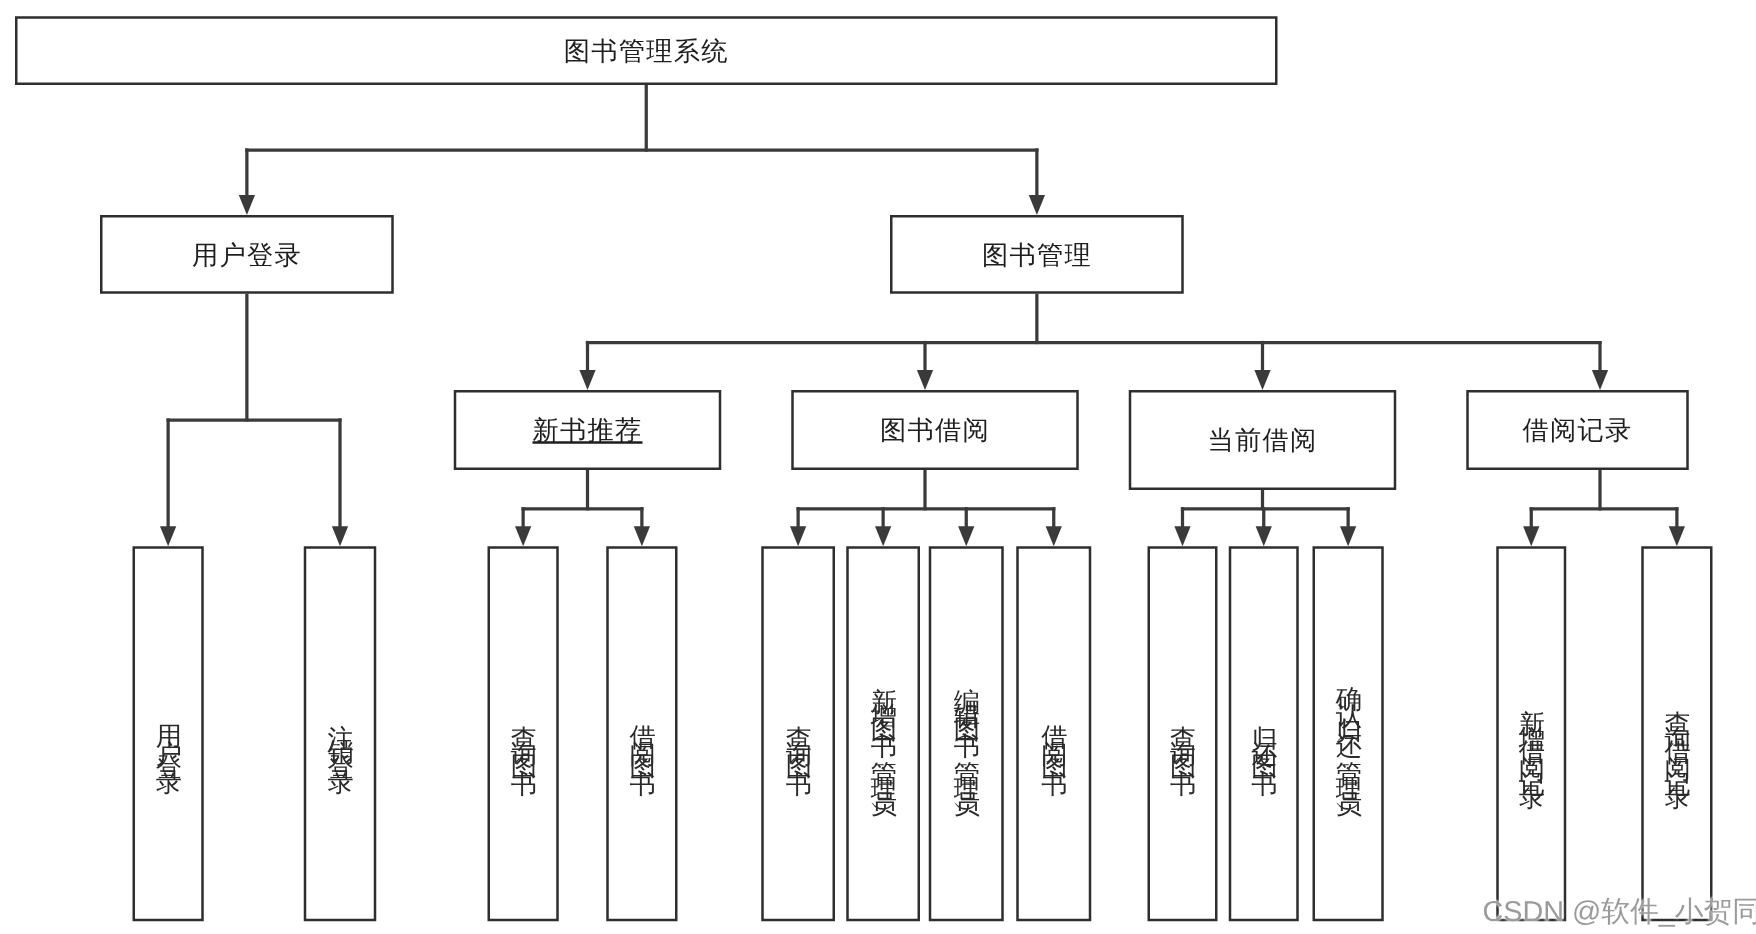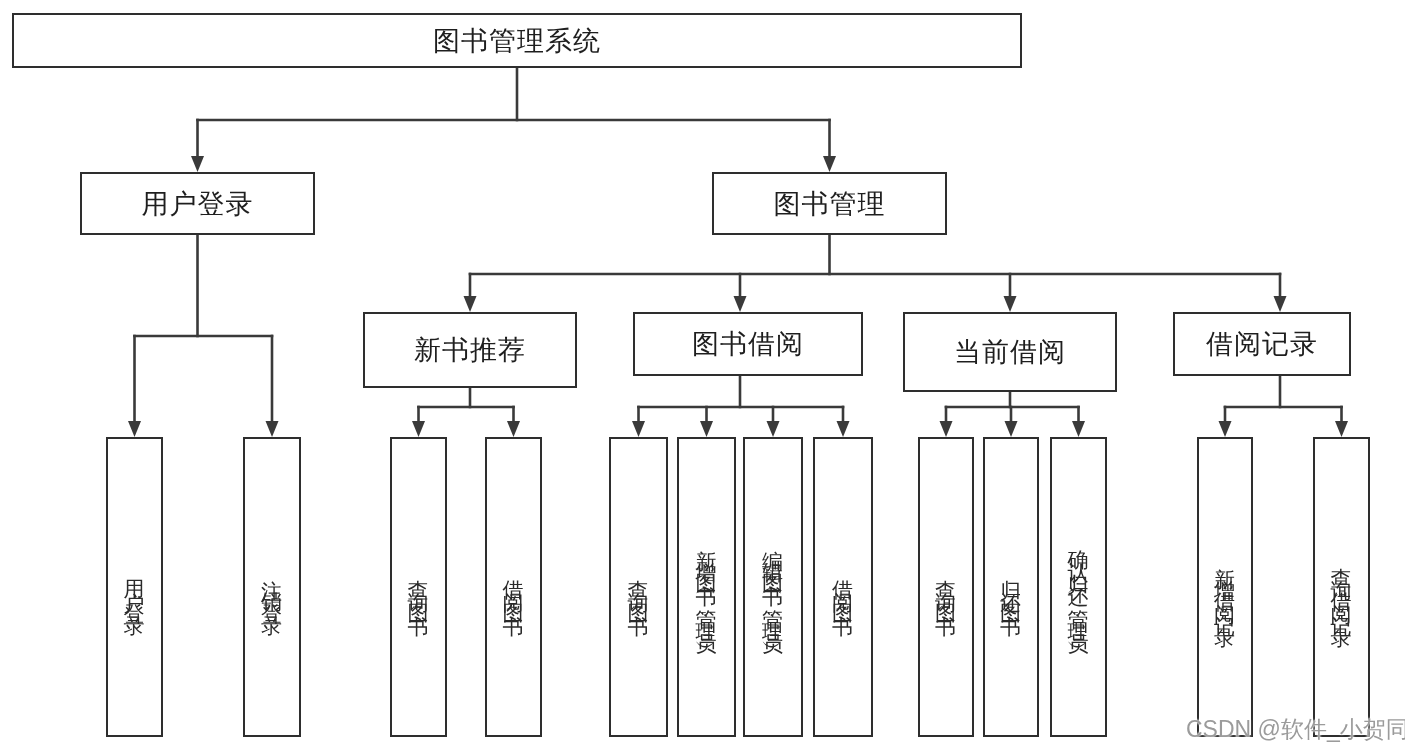--- a/index.html
+++ b/index.html
@@ -13,36 +13,36 @@
   #connectors{position:absolute;left:0;top:0;width:1405px;height:747px;z-index:1;}
   .node{
     position:absolute;
     box-sizing:border-box;
     background:#ffffff;
     border:2px solid #2e2e2e;
     z-index:2;
     display:flex;align-items:center;justify-content:center;
     color:#1e1e1e;
   }
-  .node.h{font-size:27px;letter-spacing:1px;white-space:nowrap;}
+  .node.h{font-size:21px;letter-spacing:1px;white-space:nowrap;}
   .node.root{border-width:2px;}
   .vtext{
     writing-mode:vertical-rl;
     text-orientation:mixed;
     font-size:21px;
     letter-spacing:12px;
     color:#2a2a2a;
     line-height:1;
     white-space:nowrap;
   }
   
   #n-root    {left:12px;  top:13px;  width:1010px; height:55px;}
   #n-login   {left:80px;  top:172px; width:235px;  height:63px;}
   #n-mgmt    {left:712px; top:172px; width:235px;  height:63px;}
-  #n-newbook {left:363px; top:312px; width:214px;  height:76px;}
+  #n-newbook {left:363px; top:312px; width:214px;  height:64px;text-decoration:underline;}
   #n-borrow  {left:633px; top:312px; width:230px;  height:64px;}
   #n-current {left:903px; top:312px; width:214px;  height:80px;}
   #n-record  {left:1173px;top:312px; width:178px;  height:64px;}
   #n-l1 {left:106px; top:437px;width:57px;height:300px;}
   #n-l2 {left:243px; top:437px;width:58px;height:300px;}
   #n-l3 {left:390px; top:437px;width:57px;height:300px;}
   #n-l4 {left:485px; top:437px;width:57px;height:300px;}
   #n-l5 {left:609px; top:437px;width:59px;height:300px;}
   #n-l6 {left:677px; top:437px;width:59px;height:300px;}
   #n-l7 {left:743px; top:437px;width:60px;height:300px;}

